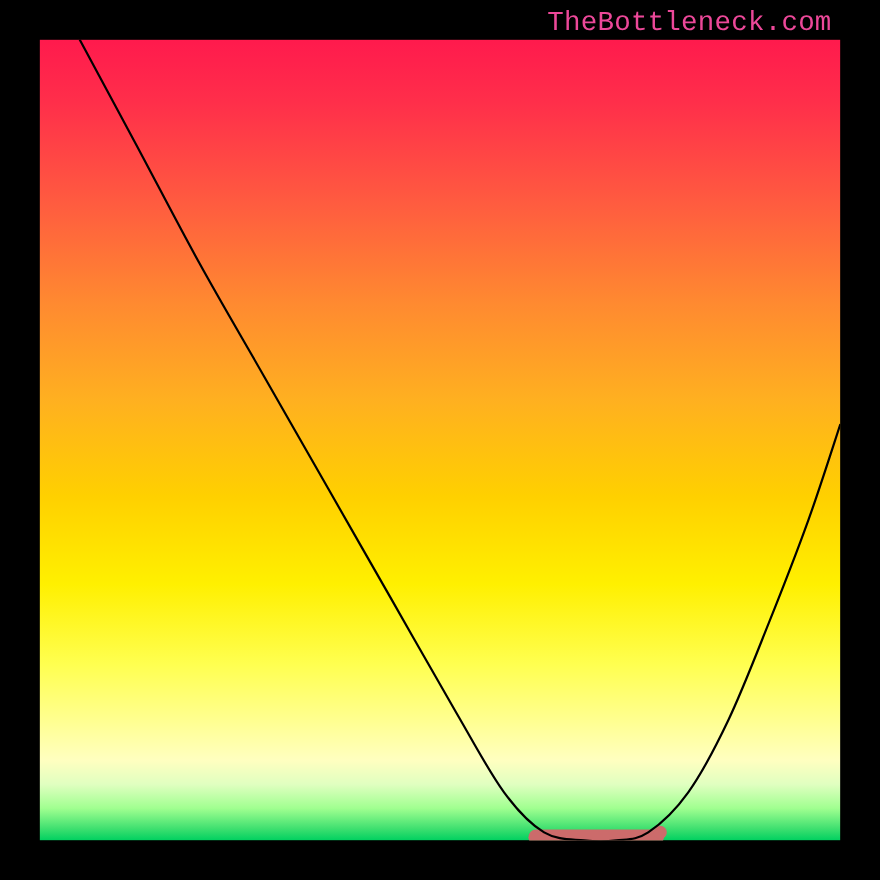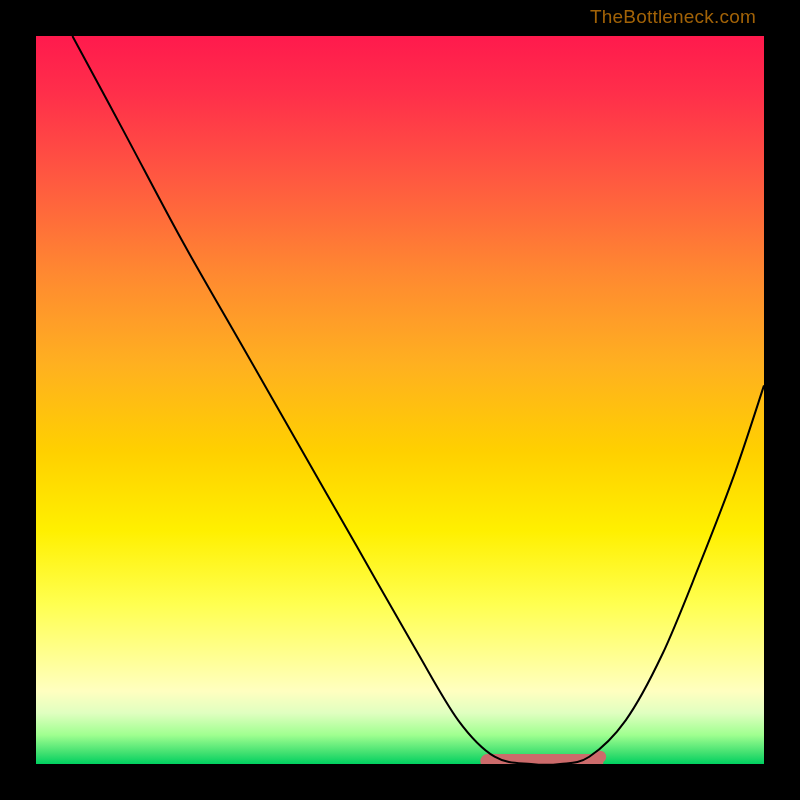--- a/index.html
+++ b/index.html
@@ -46,23 +46,23 @@
       #e0ffc0 93%,
       #a0ff90 96%,
       #40e070 98.5%,
       #00d060 100%
     );
   }
   .watermark {
     position: absolute;
     top: 6px;
     right: 44px;
-    color: #a16207;
-    font-family: Liberation Sans, sans-serif;
-    font-size: 19px;
+    color: #ec4899;
+    font-family: Liberation Mono, monospace;
+    font-size: 25px;
     letter-spacing: 0.2px;
   }
   svg.curve {
     position: absolute;
     left: 0;
     top: 0;
     width: 728px;
     height: 728px;
     overflow: visible;
   }

